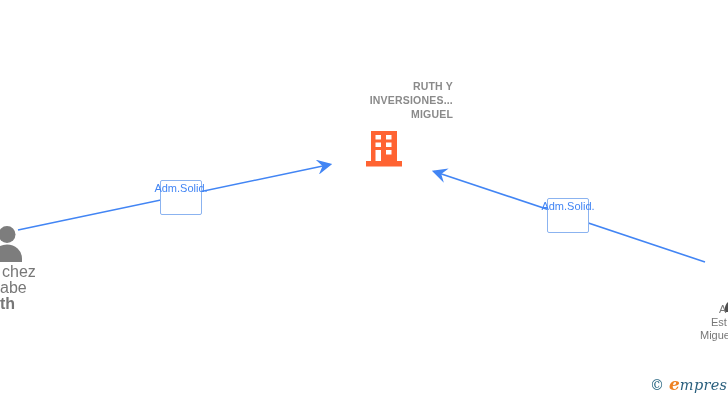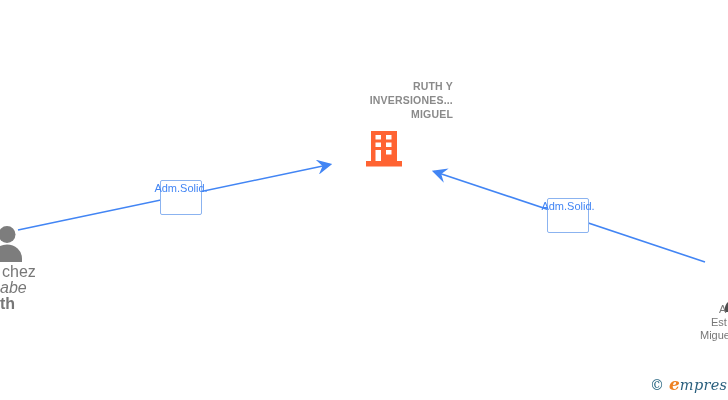--- a/index.html
+++ b/index.html
@@ -65,21 +65,21 @@
     <rect x="21" y="14.5" width="5.5" height="4.5" fill="#ffffff"></rect>
     <rect x="21" y="22" width="5.5" height="4.5" fill="#ffffff"></rect>
     <rect x="10.5" y="22" width="5.5" height="11" fill="#ffffff"></rect>
   </svg>
 
   <svg class="person-left" viewBox="0 0 40 36">
     <circle cx="20" cy="8.5" r="8.5" fill="#7D7D7D"></circle>
     <path d="M5,36 v-3.5 a15,14 0 0 1 30,0 V36 z" fill="#7D7D7D"></path>
   </svg>
   <div class="caption cap-left" style="left:2px;top:266px;">chez</div>
-  <div class="caption cap-left" style="left:0px;top:282px;font-style:italic;">abe</div>
+  <div class="caption cap-left" style="left:0px;top:282px;">abe</div>
   <div class="caption cap-left" style="left:0px;top:298px;font-weight:bold;">th</div>
 
   <svg class="person-right" viewBox="0 0 40 36">
     <circle cx="20" cy="8.5" r="8.5" fill="#4F4F4F"></circle>
     <path d="M5,36 v-3.5 a15,14 0 0 1 30,0 V36 z" fill="#4F4F4F"></path>
   </svg>
   <div class="caption cap-right" style="left:719px;top:304px;">A</div>
   <div class="caption cap-right" style="left:711px;top:317px;">Est</div>
   <div class="caption cap-right" style="left:700px;top:330px;">Migue</div>
 

